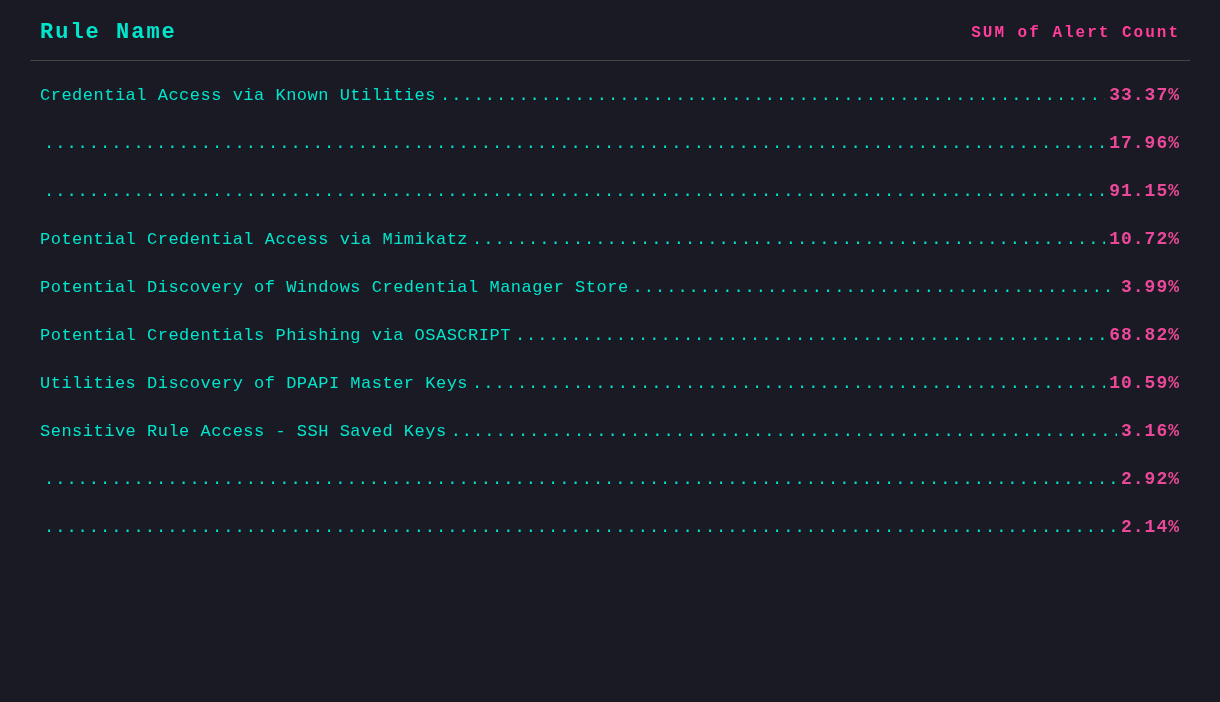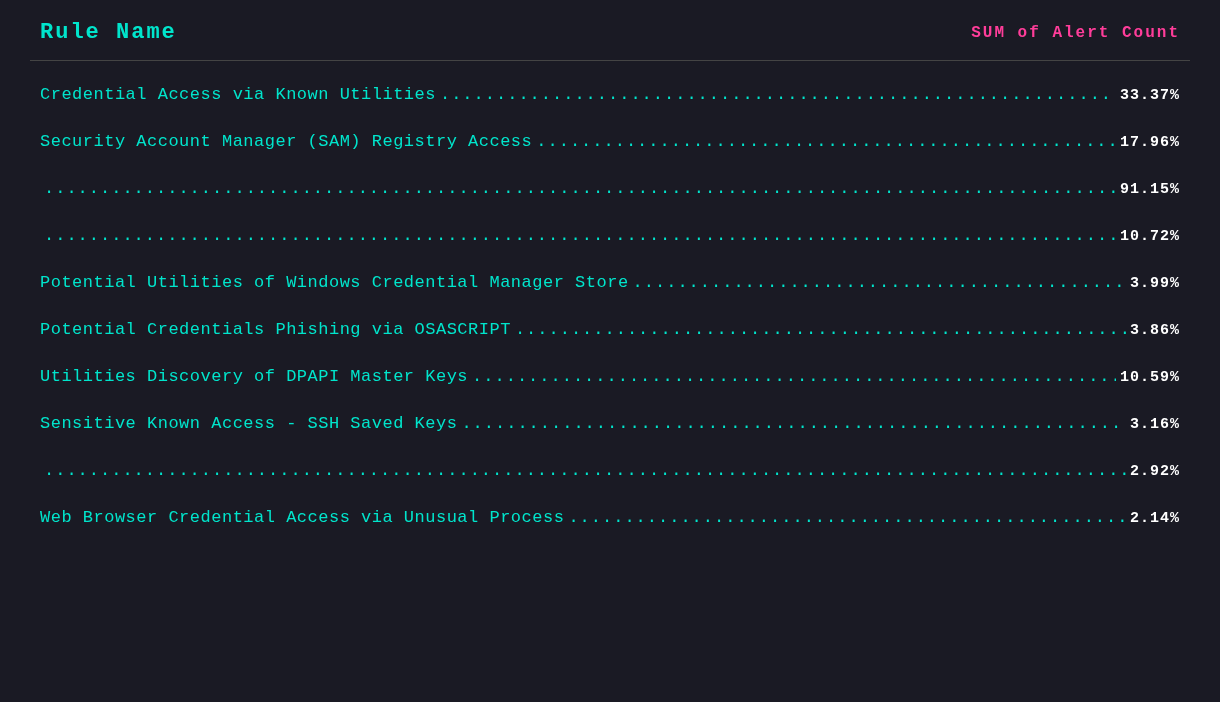--- a/index.html
+++ b/index.html
@@ -67,22 +67,22 @@
     .row-dots {
       color: #00e5cc;
       font-size: 17px;
       flex: 1;
       overflow: hidden;
       margin: 0 4px;
       letter-spacing: 1px;
     }
 
     .row-value {
-      color: #ffffff;
-      font-size: 15px;
+      color: #ec4899;
+      font-size: 18px;
       font-weight: bold;
       letter-spacing: 1px;
       white-space: nowrap;
       flex-shrink: 0;
     }
   </style>
 </head>
 <body>
 
 <div class="container">
@@ -91,55 +91,54 @@
     <span class="header-sum">SUM of Alert Count</span>
   </div>
 
   <div class="data-rows" id="table-body">
   <div class="data-row">
         <span class="row-rule">Credential Access via Known Utilities</span>
         <span class="row-dots">...............................................................................................................................................................................................................</span>
         <span class="row-value">33.37%</span>
       </div>
       <div class="data-row">
-        <span class="row-rule">Security Account Manager (SAM) Registry Access</span>
         <span class="row-dots">...............................................................................................................................................................................................................</span>
         <span class="row-value">17.96%</span>
       </div>
       <div class="data-row">
         <span class="row-dots">...............................................................................................................................................................................................................</span>
         <span class="row-value">91.15%</span>
       </div>
       <div class="data-row">
+        <span class="row-rule">Potential Credential Access via Mimikatz</span>
         <span class="row-dots">...............................................................................................................................................................................................................</span>
         <span class="row-value">10.72%</span>
       </div>
       <div class="data-row">
-        <span class="row-rule">Potential Utilities of Windows Credential Manager Store</span>
+        <span class="row-rule">Potential Discovery of Windows Credential Manager Store</span>
         <span class="row-dots">...............................................................................................................................................................................................................</span>
         <span class="row-value">3.99%</span>
       </div>
       <div class="data-row">
         <span class="row-rule">Potential Credentials Phishing via OSASCRIPT</span>
         <span class="row-dots">...............................................................................................................................................................................................................</span>
-        <span class="row-value">3.86%</span>
+        <span class="row-value">68.82%</span>
       </div>
       <div class="data-row">
         <span class="row-rule">Utilities Discovery of DPAPI Master Keys</span>
         <span class="row-dots">...............................................................................................................................................................................................................</span>
         <span class="row-value">10.59%</span>
       </div>
       <div class="data-row">
-        <span class="row-rule">Sensitive Known Access - SSH Saved Keys</span>
+        <span class="row-rule">Sensitive Rule Access - SSH Saved Keys</span>
         <span class="row-dots">...............................................................................................................................................................................................................</span>
         <span class="row-value">3.16%</span>
       </div>
       <div class="data-row">
         <span class="row-dots">...............................................................................................................................................................................................................</span>
         <span class="row-value">2.92%</span>
       </div>
       <div class="data-row">
-        <span class="row-rule">Web Browser Credential Access via Unusual Process</span>
         <span class="row-dots">...............................................................................................................................................................................................................</span>
         <span class="row-value">2.14%</span>
       </div>
     </div>
 </div>
 
 </body></html>

